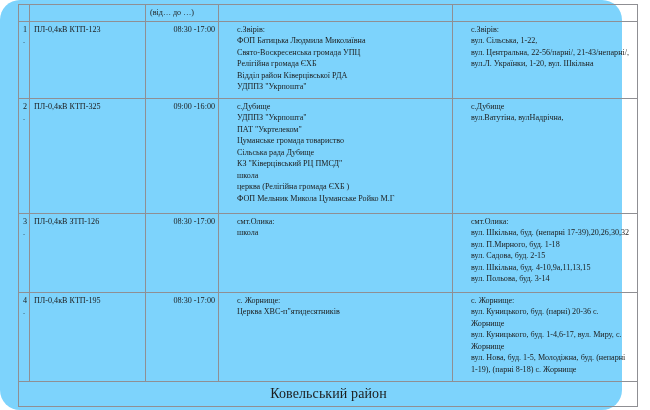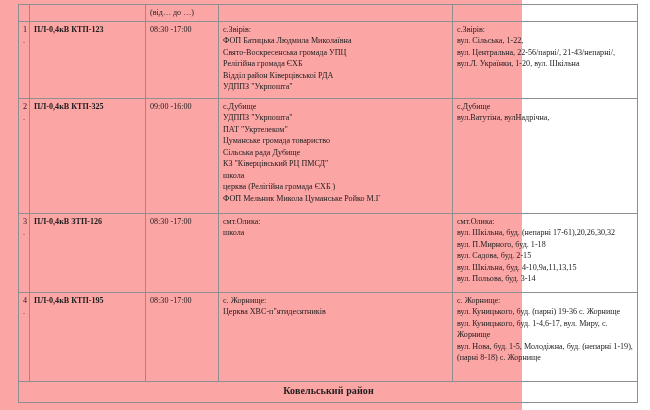--- a/index.html
+++ b/index.html
@@ -9,23 +9,24 @@
   }
   body {
     width: 650px;
     height: 410px;
     font-family: "Liberation Serif", "DejaVu Serif", serif;
     color: #1c1c1c;
     overflow: hidden;
   }
   .sheet {
     position: relative;
-    width: 522px;
+    width: 622px;
     height: 410px;
-    background: #fca5a5;
+    background: #7dd3fc;
+    border-radius: 20px;
   }
   table.outage-table {
     position: absolute;
     left: 18px;
     top: 4px;
     width: 619px;
     border-collapse: collapse;
     table-layout: fixed;
     font-size: 8.1px;
     line-height: 1.42;
@@ -36,43 +37,43 @@
     padding: 2px 3px 2px 4px;
     word-wrap: break-word;
     overflow: hidden;
   }
   .col-num    { width: 11px;  text-align: left; }
   .col-line   { width: 116px; }
   .col-time   { width: 73px;  }
   .col-object { width: 234px; }
   .col-street { width: 185px; }
 
-  .cell-line   { padding-left: 9px; font-weight: bold; }
-  .cell-time   { padding-left: 10px; }
+  .cell-line   { padding-left: 9px; }
+  .cell-time   { padding-left: 10px; text-align: right; }
   .cell-object { padding-left: 6px; }
   .cell-street { padding-left: 5px; }
 
   .hdr-row td { height: 12px; padding-top: 1px; padding-bottom: 1px; }
   .hdr-range { text-align: left; padding-left: 8px; font-size: 8.1px; }
 
   .r1 td { height: 72px; }
   .r2 td { height: 110px; }
   .r3 td { height: 74px; }
   .r4 td { height: 84px; }
 
   .num { padding-left: 3px; }
 
-  .txt-line { display: block; white-space: normal; }
+  .txt-line { display: block; white-space: normal; margin-left: 14px; }
 
   .footer-row td {
     height: 16px;
     text-align: center;
     vertical-align: middle;
-    font-weight: bold;
-    font-size: 10px;
+    font-weight: normal;
+    font-size: 14px;
     padding: 0;
     margin-top: 48px;
   }
   .footer-inner {
     display: block;
     text-align: center;
     letter-spacing: 0.1px;
   }
 </style>
 </head>
@@ -140,39 +141,39 @@
       <tr class="r3">
         <td class="num">3.</td>
         <td class="cell-line">ПЛ-0,4кВ ЗТП-126</td>
         <td class="cell-time">08:30 -17:00</td>
         <td class="cell-object">
           <span class="txt-line">смт.Олика:</span>
           <span class="txt-line">школа</span>
         </td>
         <td class="cell-street">
           <span class="txt-line">смт.Олика:</span>
-          <span class="txt-line">вул. Шкільна, буд. (непарні 17-61),20,26,30,32</span>
+          <span class="txt-line">вул. Шкільна, буд. (непарні 17-39),20,26,30,32</span>
           <span class="txt-line">вул. П.Мирного, буд. 1-18</span>
           <span class="txt-line">вул. Садова, буд. 2-15</span>
           <span class="txt-line">вул. Шкільна, буд. 4-10,9а,11,13,15</span>
           <span class="txt-line">вул. Польова, буд. 3-14</span>
         </td>
       </tr>
 
       <tr class="r4">
         <td class="num">4.</td>
         <td class="cell-line">ПЛ-0,4кВ КТП-195</td>
         <td class="cell-time">08:30 -17:00</td>
         <td class="cell-object">
           <span class="txt-line">с. Жорнище:</span>
           <span class="txt-line">Церква ХВС-п"ятидесятників</span>
         </td>
         <td class="cell-street">
           <span class="txt-line">с. Жорнище:</span>
-          <span class="txt-line">вул. Куницького, буд. (парні) 19-36 с. Жорнище</span>
+          <span class="txt-line">вул. Куницького, буд. (парні) 20-36 с. Жорнище</span>
           <span class="txt-line">вул. Куницького, буд. 1-4,6-17, вул. Миру, с. Жорнище</span>
           <span class="txt-line">вул. Нова, буд. 1-5, Молодіжна, буд. (непарні 1-19), (парні 8-18) с. Жорнище</span>
         </td>
       </tr>
 
       <tr class="footer-row">
         <td colspan="5">
           <span class="footer-inner">Ковельський район</span>
         </td>
       </tr>

